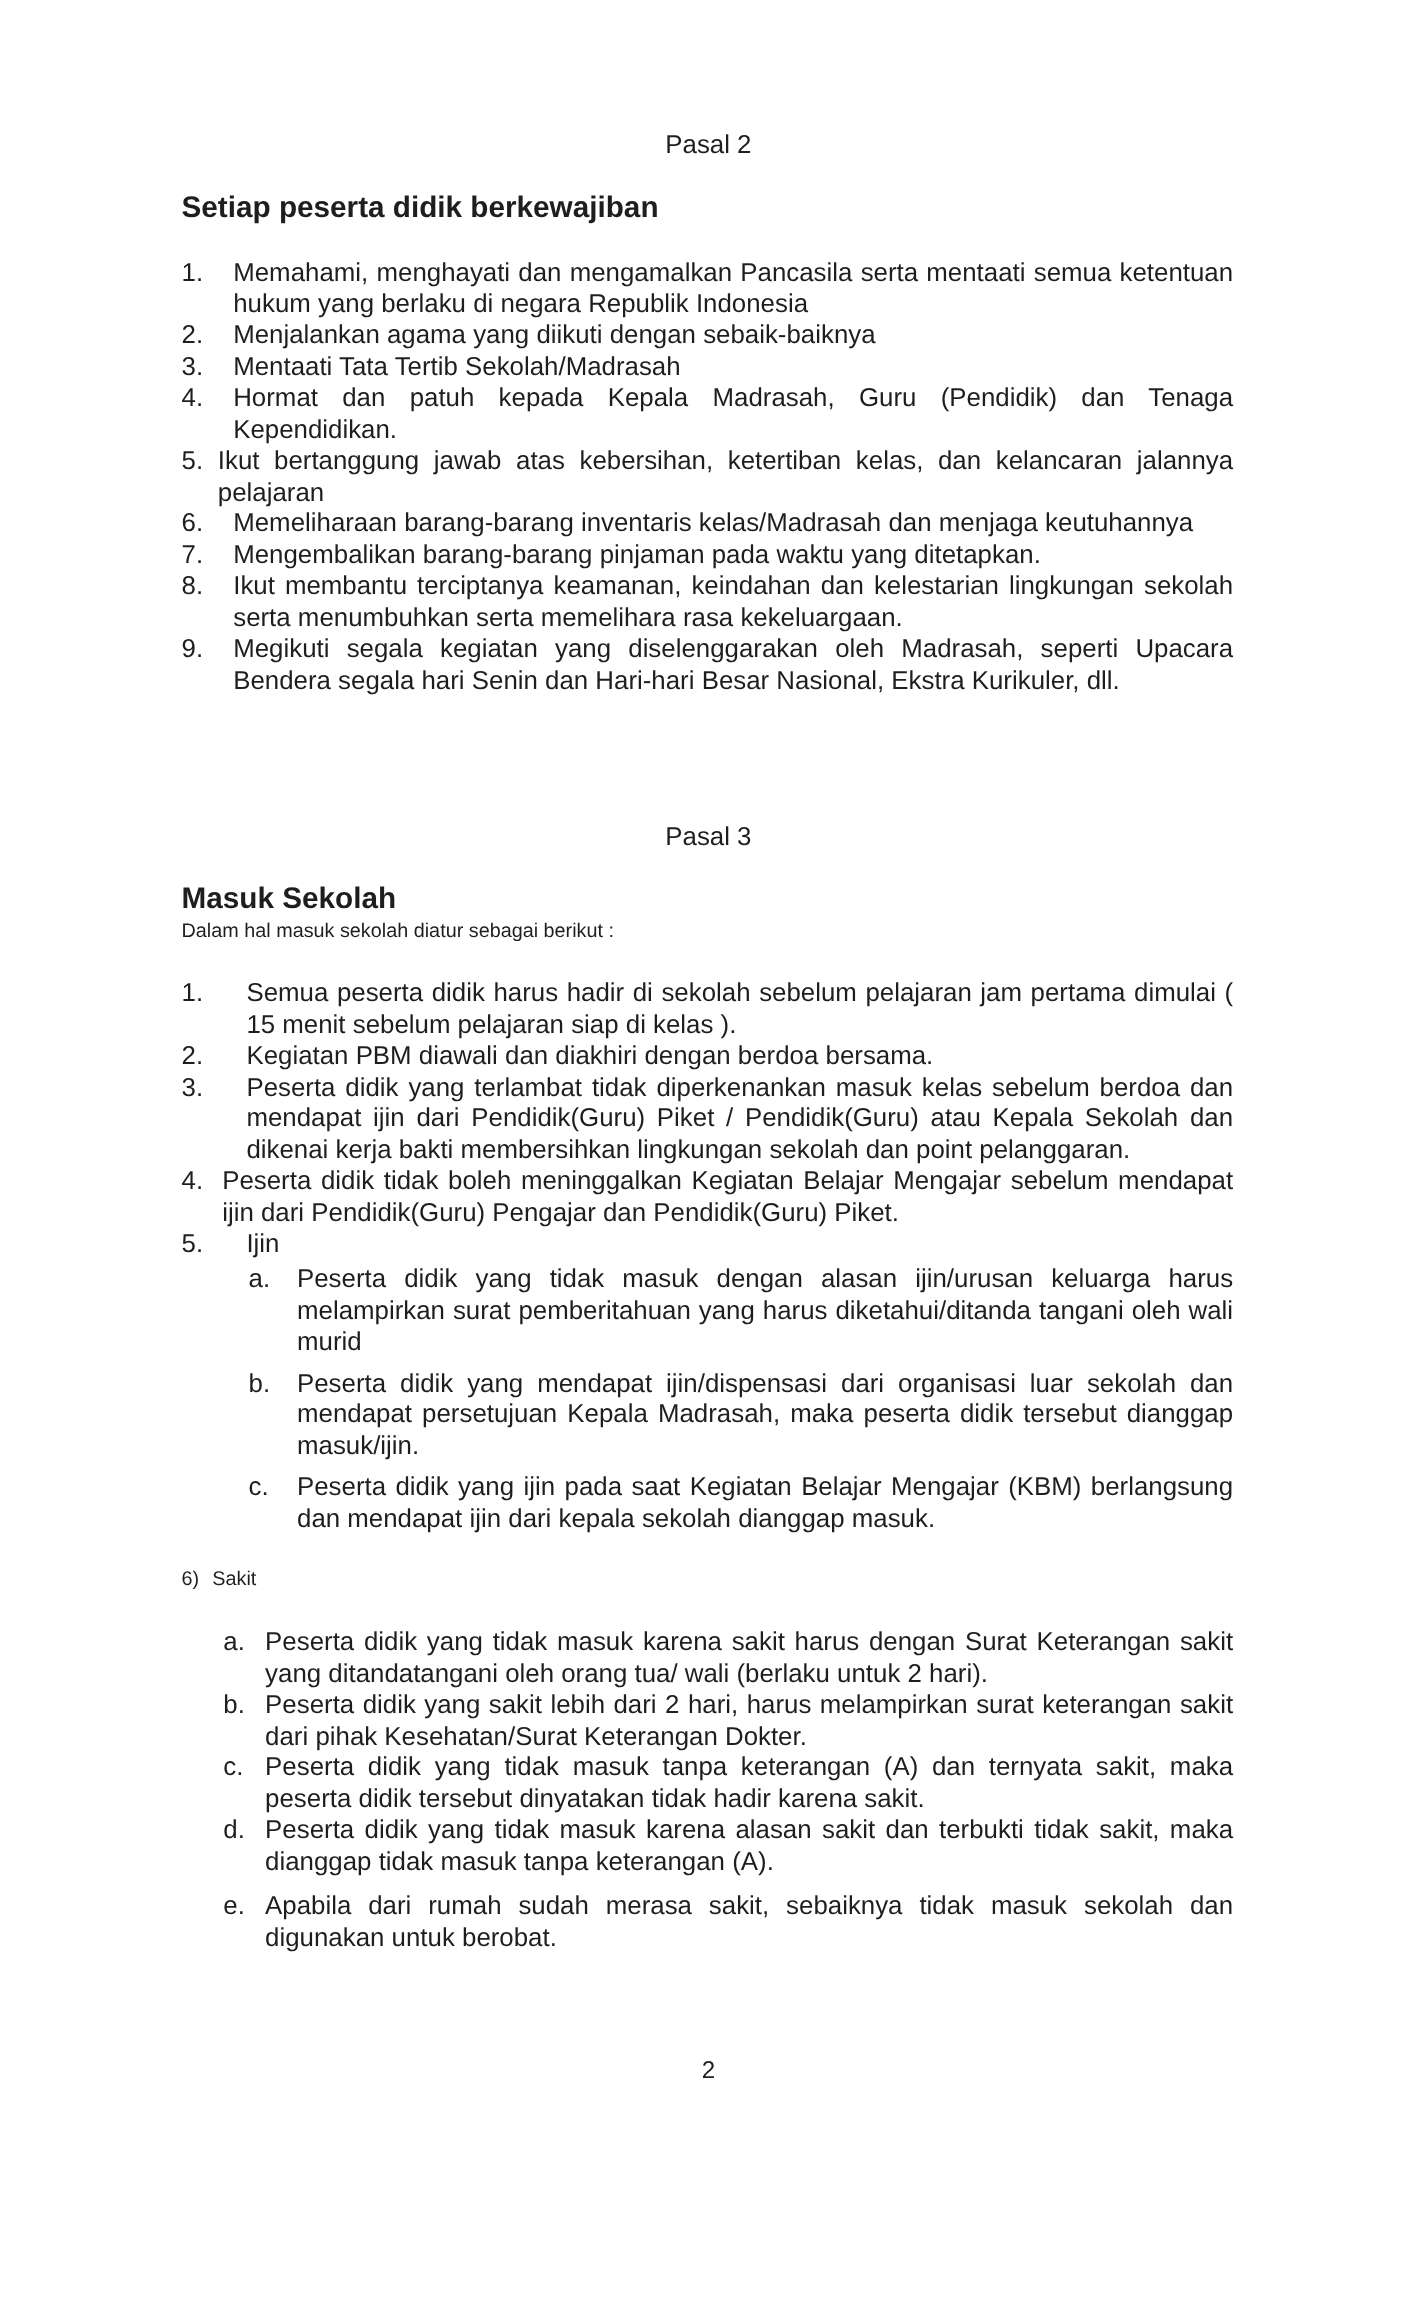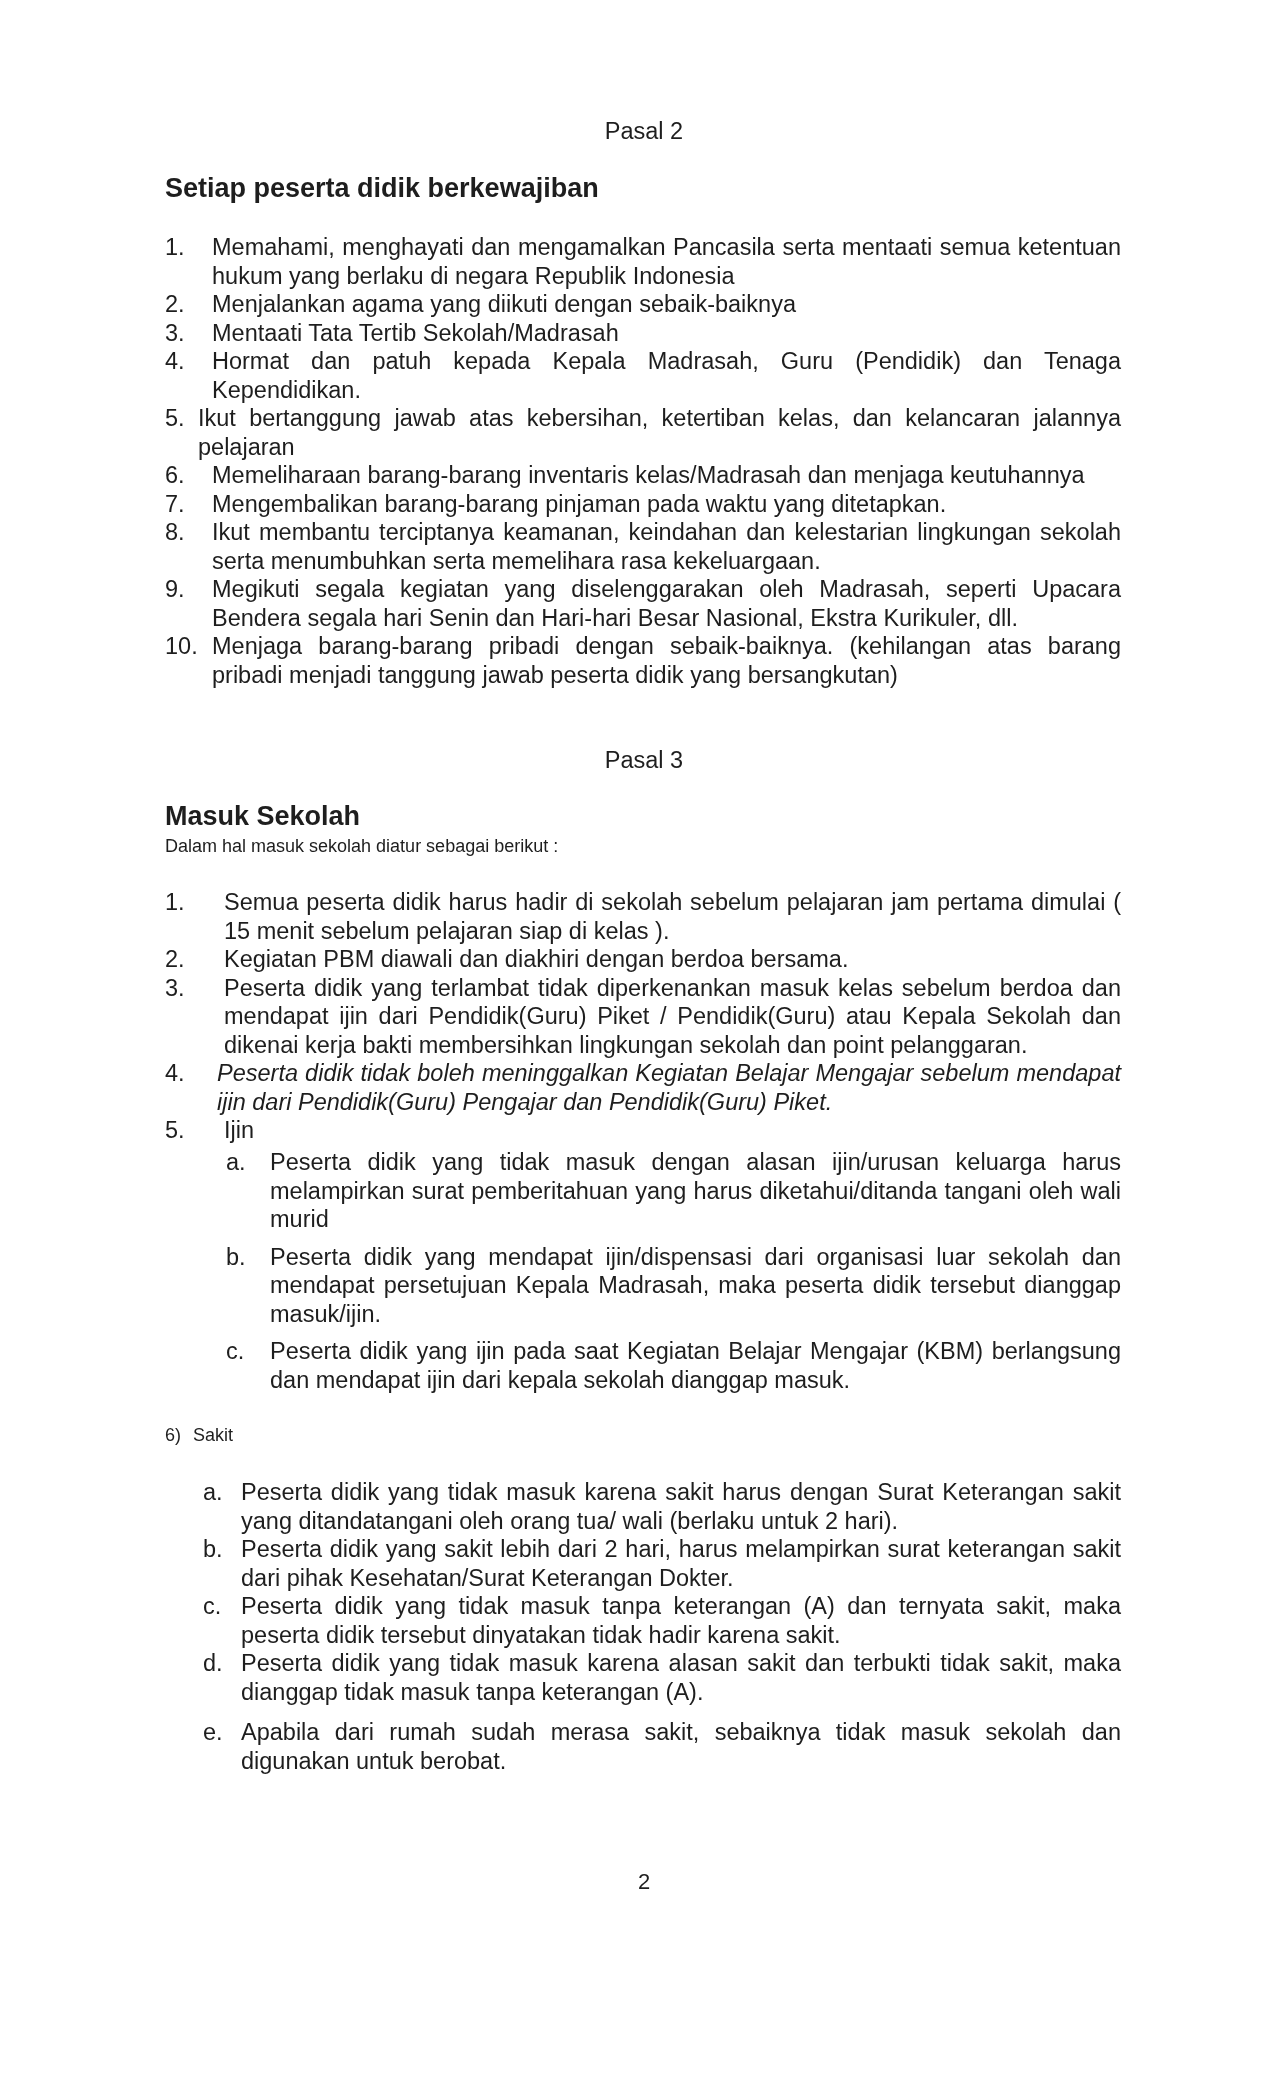--- a/index.html
+++ b/index.html
@@ -51,24 +51,20 @@
       <span class="txt" style="margin-left:47px;">Mengembalikan barang-barang pinjaman pada waktu yang ditetapkan.</span>
     </li>
   <li class="li">
       <span class="num">8.</span>
       <span class="txt" style="margin-left:47px;"> Ikut membantu terciptanya keamanan, keindahan dan kelestarian lingkungan sekolah serta menumbuhkan serta memelihara rasa kekeluargaan.</span>
     </li>
   <li class="li">
       <span class="num">9.</span>
       <span class="txt" style="margin-left:47px;">Megikuti segala kegiatan yang diselenggarakan oleh Madrasah, seperti Upacara Bendera segala hari Senin dan Hari-hari Besar Nasional, Ekstra Kurikuler, dll.</span>
     </li>
-  <li class="li">
-      <span class="num">10.</span>
-      <span class="txt" style="margin-left:47px;">Menjaga barang-barang pribadi dengan sebaik-baiknya. (kehilangan atas barang pribadi menjadi tanggung jawab peserta didik yang bersangkutan)</span>
-    </li>
 </ol>
 
 <div class="abs center" style="top:746px;">Pasal 3</div>
 <div class="abs heading" style="top:802px; left:165px;">Masuk Sekolah</div>
 <div class="abs para" style="top:832px; left:165px;">Dalam hal masuk sekolah diatur sebagai berikut :</div>
 
 <ol class="list" style="top:888px; left:165px; width:956px;">
   <li class="li">
       <span class="num">1.</span>
       <span class="txt" style="margin-left:59px;">Semua peserta didik harus hadir di sekolah sebelum pelajaran jam pertama dimulai ( 15 menit sebelum pelajaran siap di kelas ).</span>
@@ -76,21 +72,21 @@
   <li class="li">
       <span class="num">2.</span>
       <span class="txt" style="margin-left:59px;">Kegiatan PBM diawali dan diakhiri dengan berdoa bersama.</span>
     </li>
   <li class="li">
       <span class="num">3.</span>
       <span class="txt" style="margin-left:59px;">Peserta didik yang terlambat tidak diperkenankan masuk kelas sebelum berdoa dan mendapat ijin dari Pendidik(Guru) Piket / Pendidik(Guru) atau Kepala Sekolah dan dikenai kerja bakti membersihkan lingkungan sekolah dan point pelanggaran.</span>
     </li>
   <li class="li">
       <span class="num">4.</span>
-      <span class="txt" style="margin-left:52px;font-style:italic;">Peserta didik tidak boleh meninggalkan Kegiatan Belajar Mengajar sebelum mendapat ijin dari Pendidik(Guru) Pengajar dan Pendidik(Guru) Piket.</span>
+      <span class="txt" style="margin-left:37px;">Peserta didik tidak boleh meninggalkan Kegiatan Belajar Mengajar sebelum mendapat ijin dari Pendidik(Guru) Pengajar dan Pendidik(Guru) Piket.</span>
     </li>
   <li class="li">
       <span class="num">5.</span>
       <span class="txt" style="margin-left:59px;">Ijin</span>
     </li>
 </ol>
 
 <ol class="list" style="top:1148px; left:226px; width:895px;">
   <li class="li" style="margin-bottom:9px;">
       <span class="num">a.</span>

